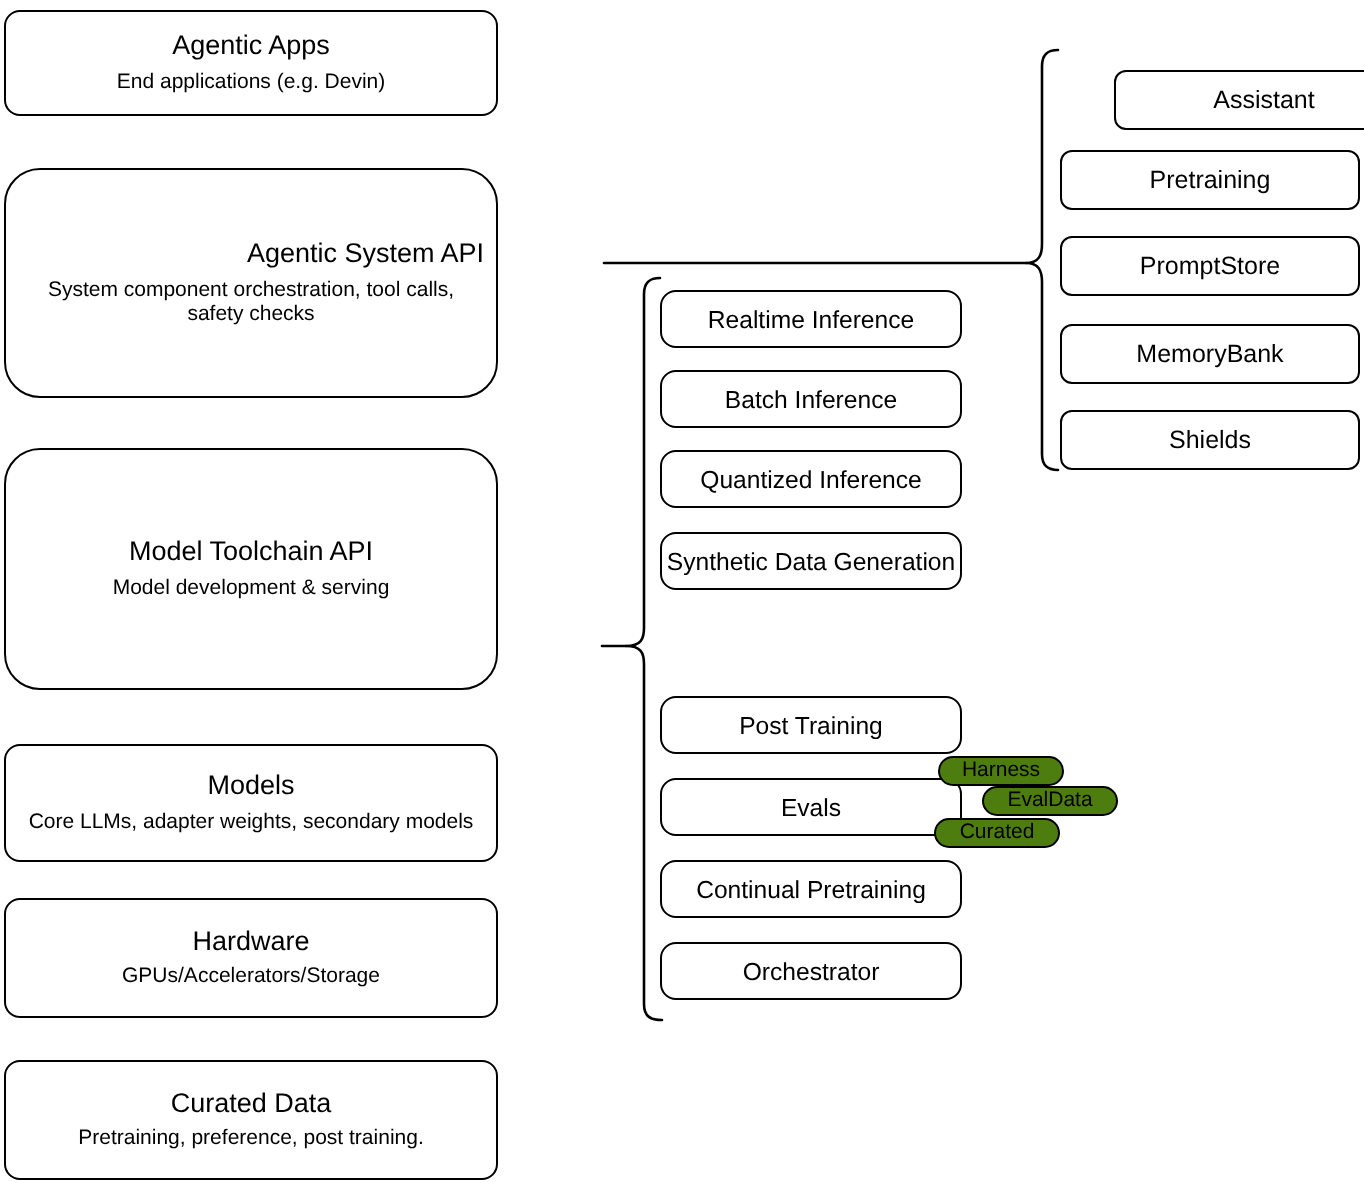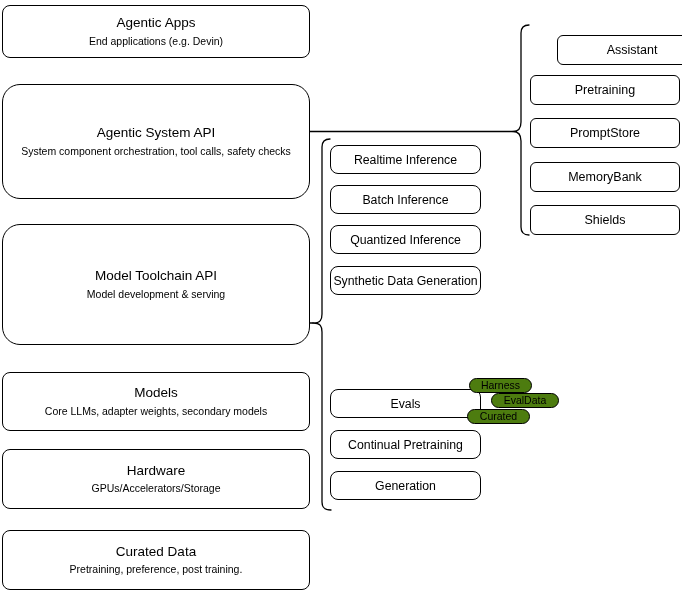--- a/index.html
+++ b/index.html
@@ -32,31 +32,31 @@
     border: 1.3px solid #000000;
     display: flex;
     align-items: center;
     justify-content: center;
     text-align: center;
     z-index: 2;
   }
   .stacknode {
     flex-direction: column;
     left: 2px;
-    width: 308px;
+    width: 247px;
     gap: 4px;
     padding: 2px 6px;
   }
   .stacknode .t { font-size: 13.5px; line-height: 1.15; }
   .stacknode .s { font-size: 10.5px; line-height: 1.2; }
   .r8  { border-radius: 8px; }
   .r18 { border-radius: 18px; }
 
   .n-apps      { top: 5px;   height: 53px;  }
-  .n-sysapi    { top: 84px;  height: 115px; }
+  .n-sysapi    { top: 84px;  height: 115px; align-items: flex-end; }
   .n-toolapi   { top: 224px; height: 121px; }
   .n-models    { top: 372px; height: 59px;  }
   .n-hardware  { top: 449px; height: 60px;  }
   .n-curated   { top: 530px; height: 60px;  }
 
   .midnode {
     left: 330px;
     width: 151px;
     height: 29px;
     border-radius: 8px;
@@ -148,28 +148,31 @@
   </div>
   <div class="node midnode m2">
     <span>Batch Inference</span>
   </div>
   <div class="node midnode m3">
     <span>Quantized Inference</span>
   </div>
   <div class="node midnode m4">
     <span>Synthetic Data Generation</span>
   </div>
+  <div class="node midnode m6">
+    <span>Post Training</span>
+  </div>
   <div class="node midnode m7">
     <span>Evals</span>
   </div>
   <div class="node midnode m8">
     <span>Continual Pretraining</span>
   </div>
   <div class="node midnode m9">
-    <span>Generation</span>
+    <span>Orchestrator</span>
   </div>
 
   <div class="pill p1">
     <span>Harness</span>
   </div>
   <div class="pill p2">
     <span>EvalData</span>
   </div>
   <div class="pill p3">
     <span>Curated</span>

